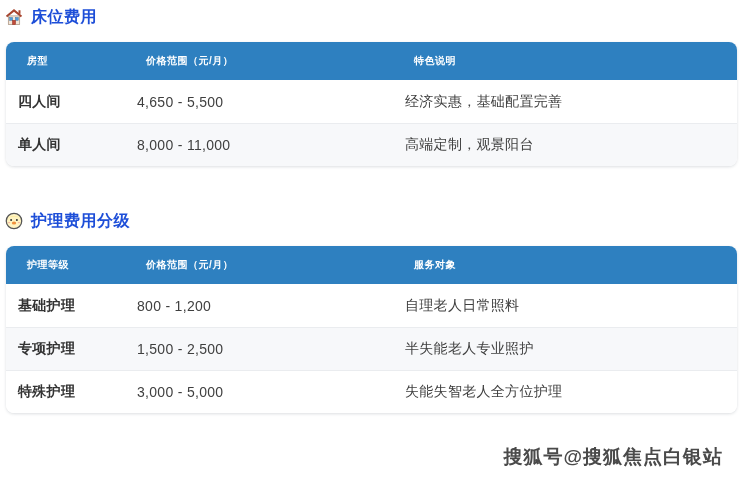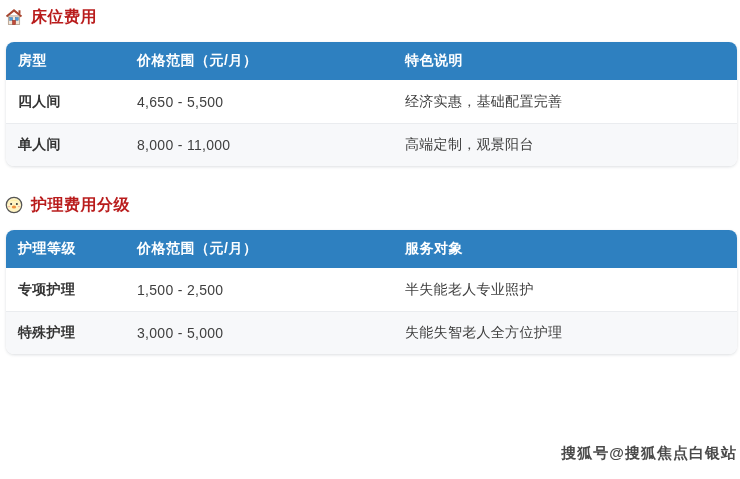--- a/index.html
+++ b/index.html
@@ -16,45 +16,45 @@
     display: flex;
     align-items: center;
     gap: 8px;
     margin-left: 5px;
     height: 22px;
   }
   .section-head .icon { width: 18px; height: 18px; display: inline-flex; }
   .section-title {
     font-size: 16px;
     font-weight: bold;
-    color: #b91c1c;
+    color: #1d4ed8;
     letter-spacing: 0.5px;
   }
 
   table.fee-table {
     width: 731px;
     margin-left: 6px;
     margin-top: 14px;
     border-collapse: separate;
     border-spacing: 0;
     border-radius: 8px;
     overflow: hidden;
     box-shadow: 0 1px 3px rgba(60,70,90,0.18);
     table-layout: fixed;
     background: #fff;
   }
-  .head2 { margin-top: 28px; }
+  .head2 { margin-top: 44px; }
 
   table.fee-table thead th {
     background: #2e80c0;
     color: #ffffff;
-    font-size: 14px;
+    font-size: 10px;
     font-weight: bold;
     text-align: left;
-    padding: 10px 12px;
+    padding: 10px 21px;
     height: 38px;
     letter-spacing: 0.5px;
   }
   table.fee-table td {
     padding: 0 12px;
     font-size: 14px;
     color: #3f3f3f;
     height: 43px;
     border-top: 1px solid #eaecef;
     background: #ffffff;
@@ -65,22 +65,22 @@
   table.fee-table tbody tr:first-child td { border-top: none; }
   table.fee-table tbody tr:nth-child(even) td { background: #f7f8fa; }
   table.fee-table td:first-child { font-weight: bold; color: #333333; }
 
   .col-1 { width: 119px; }
   .col-2 { width: 268px; }
 
   .watermark {
     position: absolute;
     top: 444px;
-    right: 3px;
-    font-size: 15px;
+    right: 17px;
+    font-size: 19px;
     font-weight: bold;
     color: #4a4a4a;
     letter-spacing: 1px;
     text-shadow:
       -1px -1px 0 #ffffff, 1px -1px 0 #ffffff,
       -1px 1px 0 #ffffff, 1px 1px 0 #ffffff;
     white-space: nowrap;
     pointer-events: none;
   }
 </style>
@@ -153,20 +153,25 @@
       </colgroup>
     <thead>
       <tr>
         <th>护理等级</th>
         <th>价格范围（元/月）</th>
         <th>服务对象</th>
       </tr>
     </thead>
     <tbody>
         <tr>
+          <td>基础护理</td>
+          <td>800 - 1,200</td>
+          <td>自理老人日常照料</td>
+        </tr>
+        <tr>
           <td>专项护理</td>
           <td>1,500 - 2,500</td>
           <td>半失能老人专业照护</td>
         </tr>
         <tr>
           <td>特殊护理</td>
           <td>3,000 - 5,000</td>
           <td>失能失智老人全方位护理</td>
         </tr>
       </tbody>

